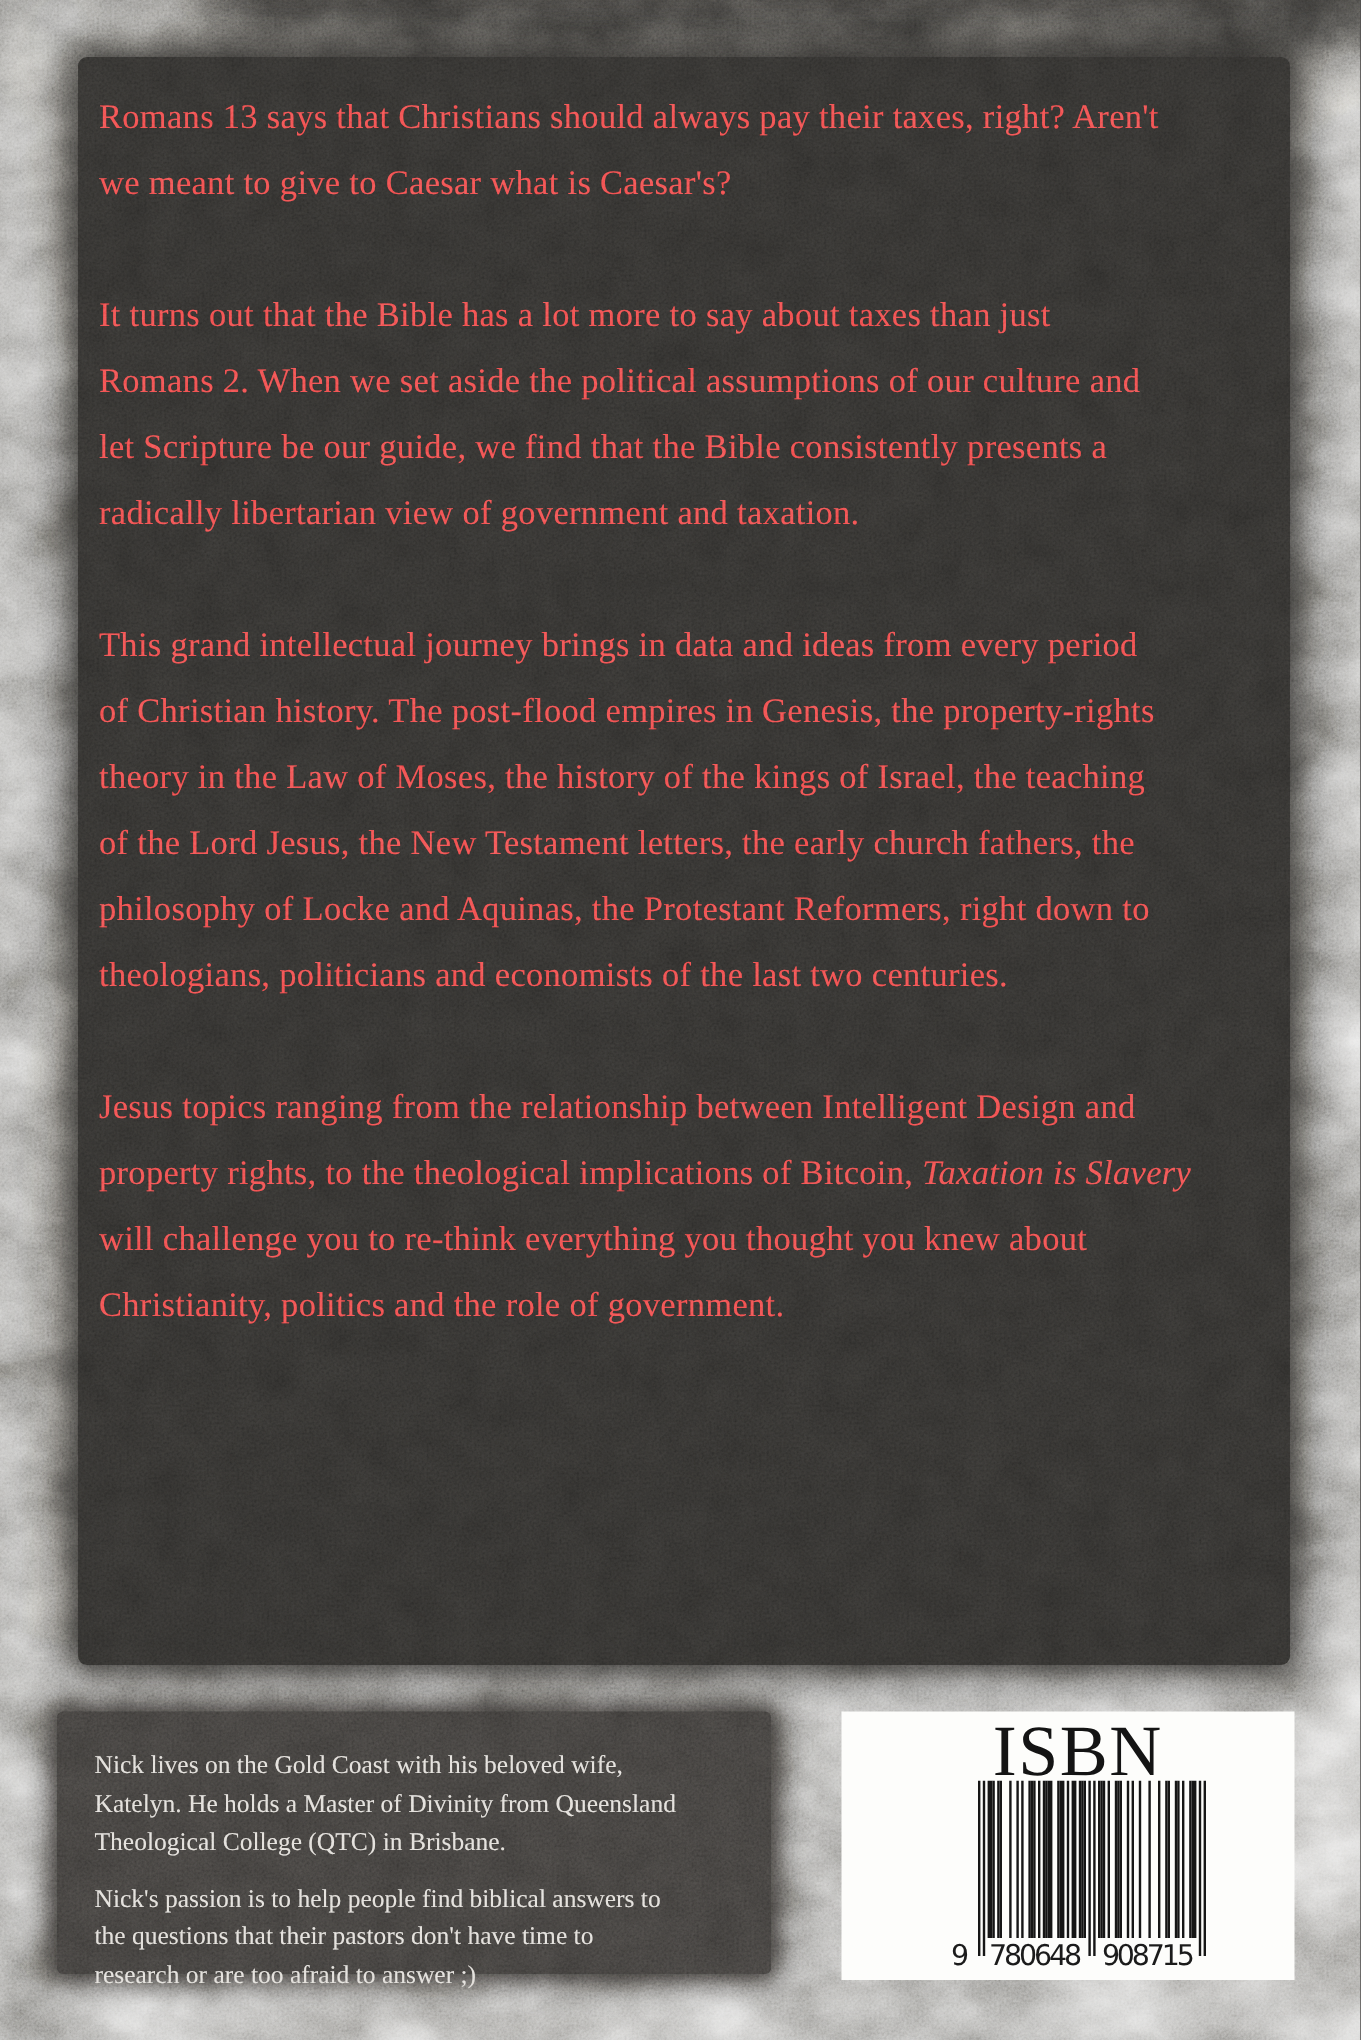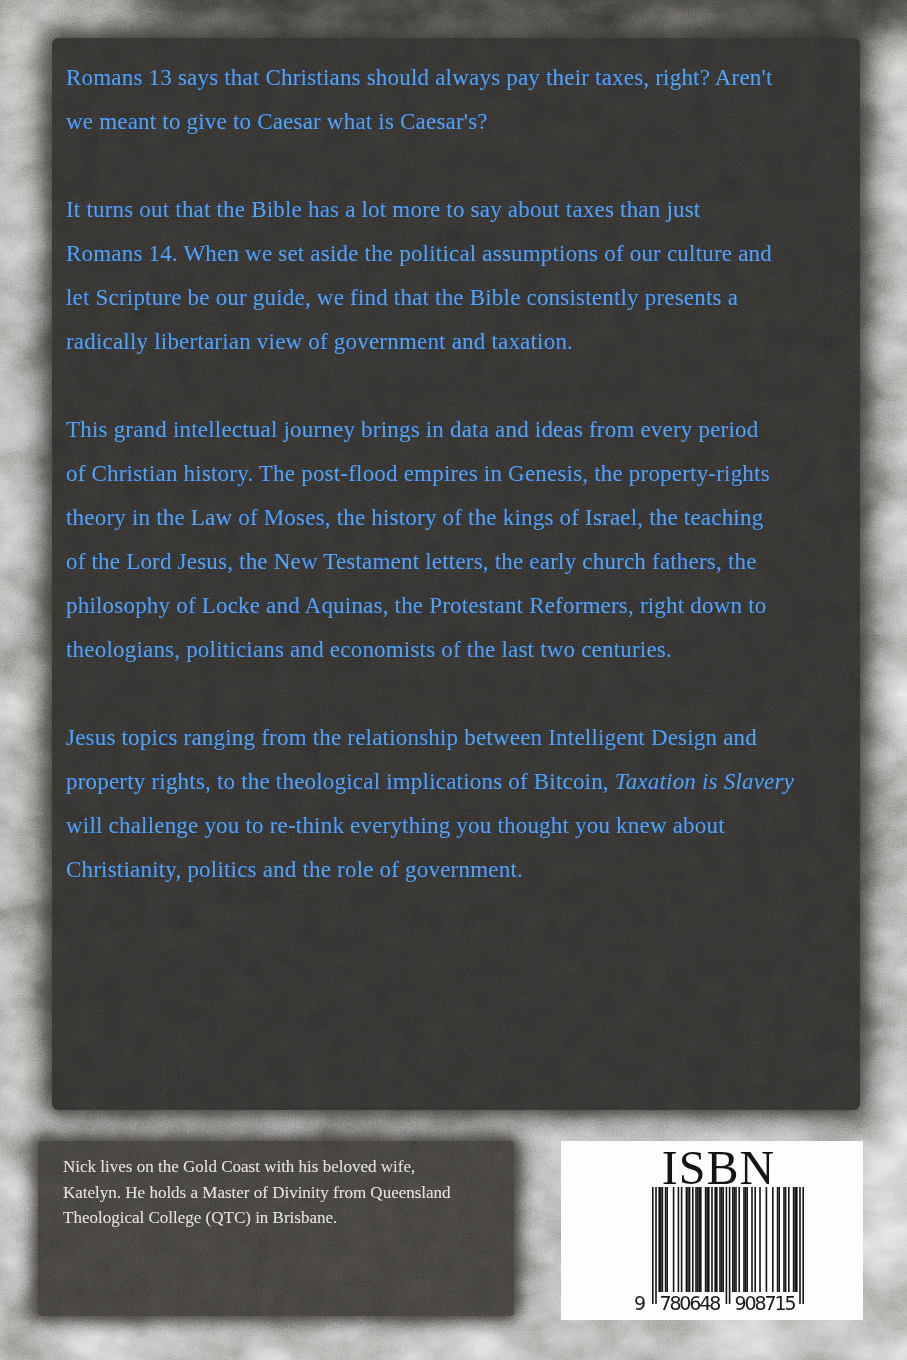--- a/index.html
+++ b/index.html
@@ -28,32 +28,32 @@
   .grain {z-index:2; mix-blend-mode:overlay; opacity:.4;}
   .soft  {z-index:2; mix-blend-mode:overlay; opacity:.2;}
 
   .panel{
     position:absolute; z-index:1; left:52px; top:38px; width:808px; height:1072px;
     background:#2c2b29; border-radius:6px;
     box-shadow:0 0 26px 12px rgba(42,41,39,.95);
   }
   .synopsis{
     position:absolute; left:14px; top:18px; width:792px;
-    color:#3b82f6; font-size:23px; line-height:44px; letter-spacing:.2px;
+    color:#ef4444; font-size:23px; line-height:44px; letter-spacing:.2px;
   }
   .synopsis p{margin:0 0 44px 0; white-space:pre-line;}
   .synopsis p:last-child{margin-bottom:0;}
   .synopsis em{}
 
   .bio{
     position:absolute; z-index:1; left:38px; top:1141px; width:476px; height:175px;
     background:#393735; border-radius:4px;
     box-shadow:0 0 16px 9px rgba(45,43,41,.9);
     color:#dcd8d2; font-size:17px; line-height:25.5px;
-    padding:13px 18px 0 25px; box-sizing:border-box;
+    padding:23px 18px 0 25px; box-sizing:border-box;
   }
   .bio p{margin:0 0 12px 0; white-space:pre-line;}
 
   .isbn{
     position:absolute; z-index:3; left:561px; top:1141px; width:302px; height:179px;
     background:#fdfdfb;
   }
   .isbn-label{
     margin-top:2px; padding-left:13px; text-align:center;
     font-size:48px; line-height:50px; letter-spacing:1px; color:#141414;
@@ -81,40 +81,43 @@
         </feComponentTransfer>
       </filter>
     <rect width="907" height="1360" filter="url(#f-blotch)"></rect>
   </svg>
 
   <div class="panel">
     <div class="synopsis">
       <p>Romans 13 says that Christians should always pay their taxes, right? Aren't
 we meant to give to Caesar what is Caesar's?</p>
       <p>It turns out that the Bible has a lot more to say about taxes than just
-Romans 14. When we set aside the political assumptions of our culture and
+Romans 2. When we set aside the political assumptions of our culture and
 let Scripture be our guide, we find that the Bible consistently presents a
 radically libertarian view of government and taxation.</p>
       <p>This grand intellectual journey brings in data and ideas from every period
 of Christian history. The post-flood empires in Genesis, the property-rights
 theory in the Law of Moses, the history of the kings of Israel, the teaching
 of the Lord Jesus, the New Testament letters, the early church fathers, the
 philosophy of Locke and Aquinas, the Protestant Reformers, right down to
 theologians, politicians and economists of the last two centuries.</p>
       <p><span>Jesus topics ranging from the relationship between Intelligent Design and
 property rights, to the theological implications of Bitcoin, </span><em>Taxation is Slavery</em><span>
 will challenge you to re-think everything you thought you knew about
 Christianity, politics and the role of government.</span></p>
     </div>
   </div>
 
   <div class="bio">
     <p>Nick lives on the Gold Coast with his beloved wife,
 Katelyn. He holds a Master of Divinity from Queensland
 Theological College (QTC) in Brisbane.</p>
+    <p>Nick's passion is to help people find biblical answers to
+the questions that their pastors don't have time to
+research or are too afraid to answer ;)</p>
   </div>
 
   <svg class="tex grain" width="907" height="1360">
     <filter id="f-grain">
         <feTurbulence type="fractalNoise" baseFrequency="0.6" numOctaves="2" seed="11" stitchTiles="stitch"></feTurbulence>
         <feColorMatrix type="saturate" values="0"></feColorMatrix>
         <feComponentTransfer>
           <feFuncA type="linear" slope="0" intercept="1"></feFuncA>
         </feComponentTransfer>
       </filter>

